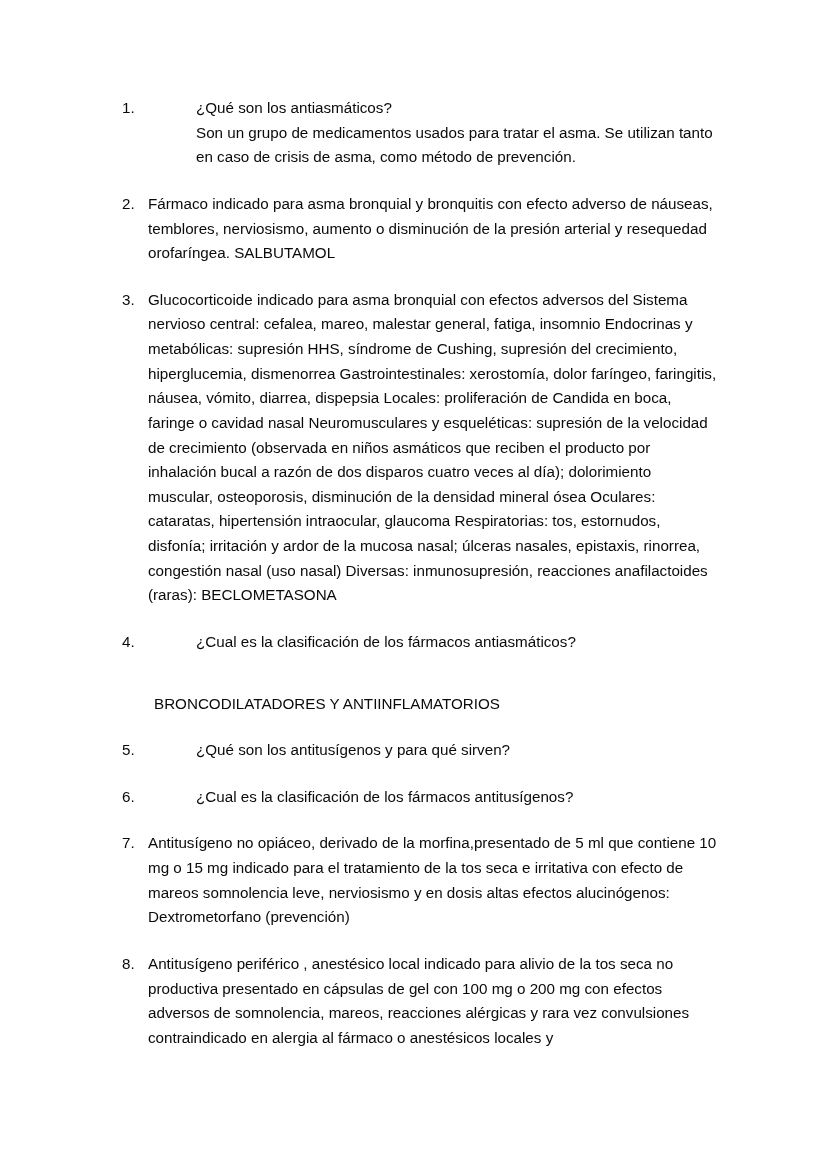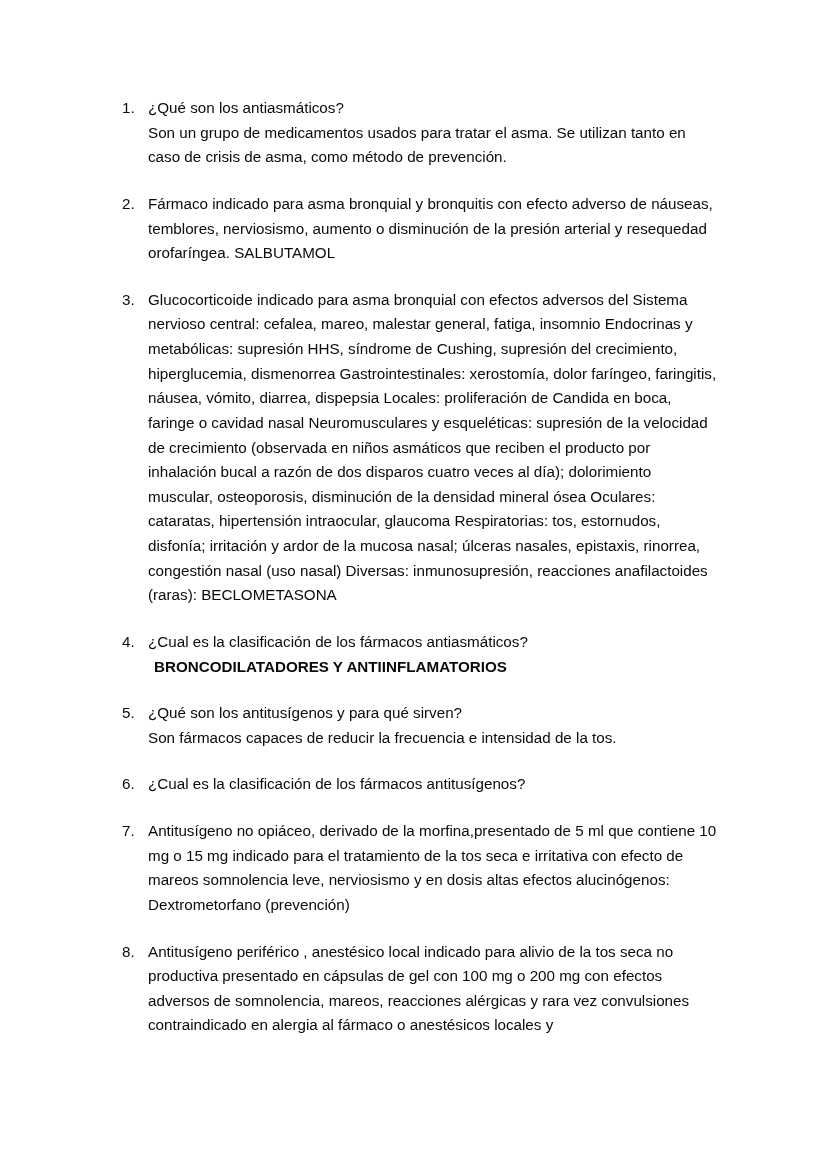--- a/index.html
+++ b/index.html
@@ -51,34 +51,36 @@
     top: 0;
     width: 20px;
     text-align: left;
     font-size: 15.2px;
     line-height: 1.62;
     font-weight: 400;
   }
 
   .qa-line {
     display: block;
+    margin-left: 48px;
   }
 
   .q-text {
     font-weight: 400;
   }
 
   .a-text {
     font-weight: 400;
   }
 
   .a-text-indent {
-    font-weight: 700;
+    font-weight: 400;
     display: block;
     padding-left: 6px;
+    margin-top: 37px;
   }
 
   .body-text {
     font-weight: 400;
   }
 
   .strong-inline {
     font-weight: 400;
   }
 </style>
@@ -106,21 +108,20 @@
 
     <li class="qa-item">
       <span class="qa-num">4.</span>
       <span class="qa-line q-text">¿Cual es la clasificación de los fármacos antiasmáticos?</span>
       <span class="a-text-indent">BRONCODILATADORES Y ANTIINFLAMATORIOS</span>
     </li>
 
     <li class="qa-item">
       <span class="qa-num">5.</span>
       <span class="qa-line q-text">¿Qué son los antitusígenos y para qué sirven?</span>
-      <span class="qa-line a-text">Son fármacos capaces de reducir la frecuencia e intensidad de la tos.</span>
     </li>
 
     <li class="qa-item">
       <span class="qa-num">6.</span>
       <span class="qa-line q-text">¿Cual es la clasificación de los fármacos antitusígenos?</span>
     </li>
 
     <li class="qa-item">
       <span class="qa-num">7.</span>
       <span class="body-text">Antitusígeno no opiáceo, derivado de la morfina,presentado  de 5 ml que contiene 10 mg o 15 mg  indicado para el tratamiento de la tos seca e irritativa con efecto de mareos somnolencia leve, nerviosismo y en dosis altas efectos alucinógenos: </span><span class="strong-inline">Dextrometorfano (prevención)</span>

